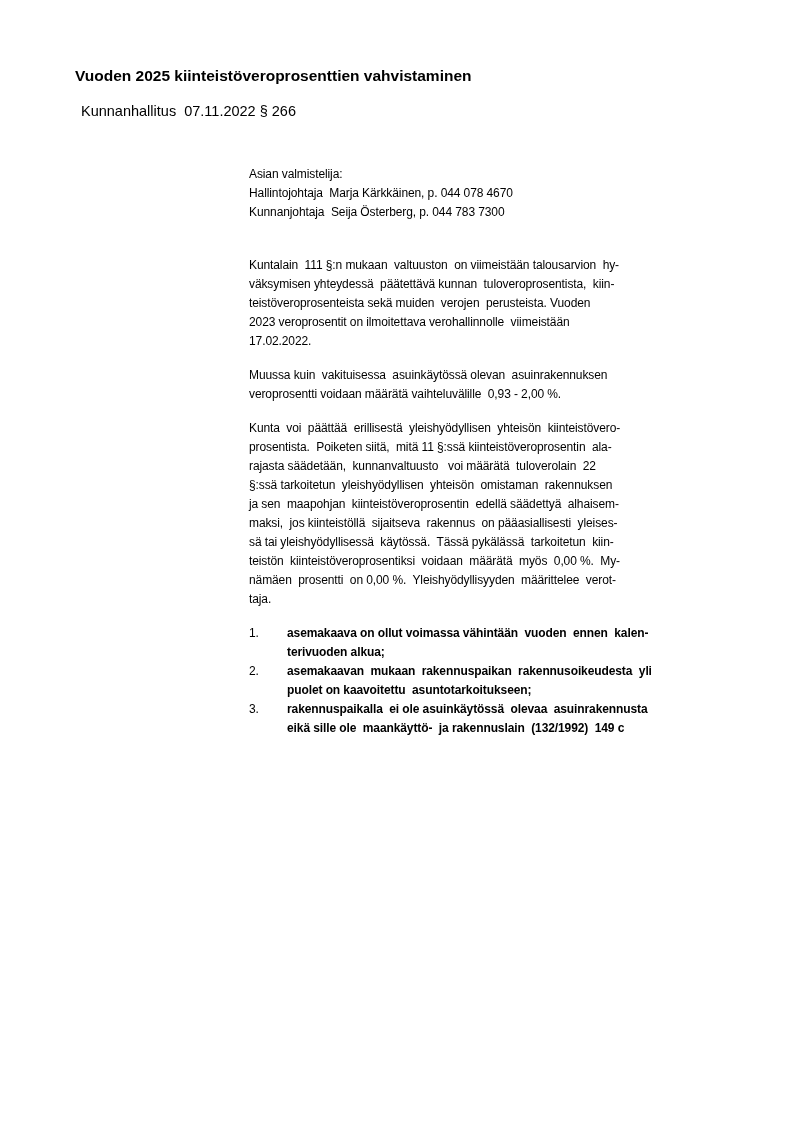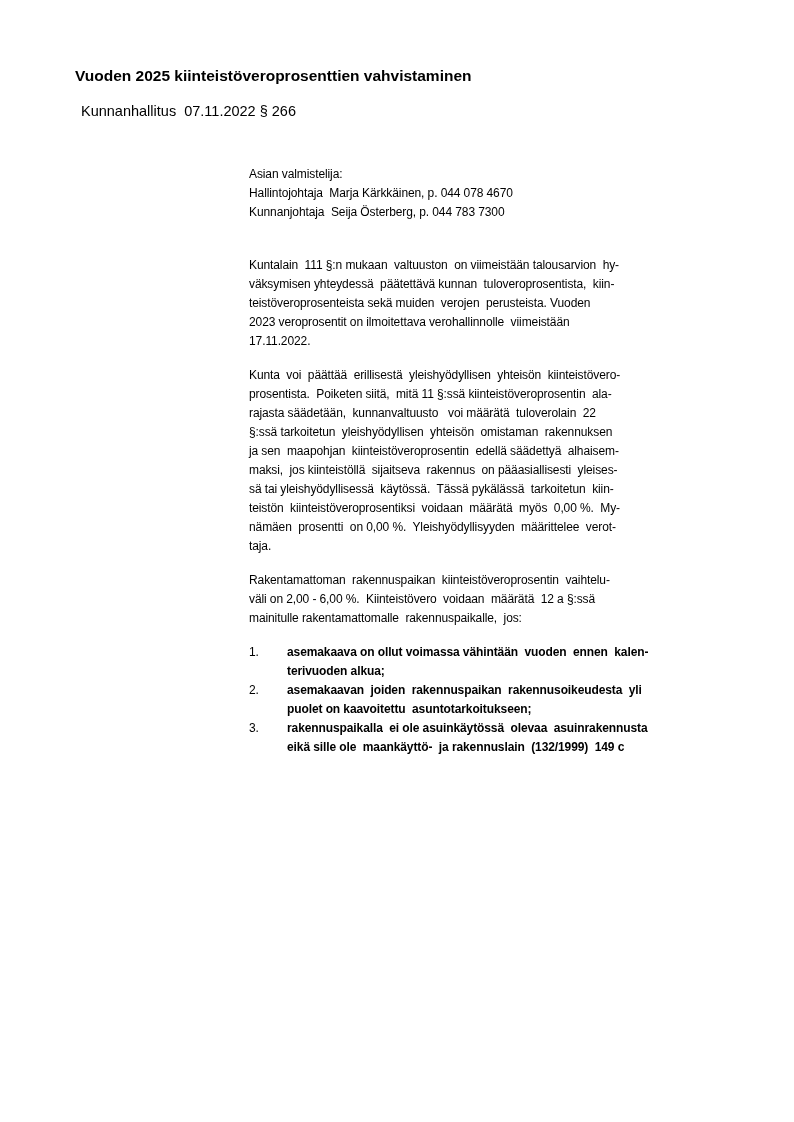--- a/index.html
+++ b/index.html
@@ -78,58 +78,57 @@
   <div class="content">
 
     <div class="block preparer">Asian valmistelija:
 Hallintojohtaja  Marja Kärkkäinen, p. 044 078 4670
 Kunnanjohtaja  Seija Österberg, p. 044 783 7300</div>
 
     <div class="block">Kuntalain  111 §:n mukaan  valtuuston  on viimeistään talousarvion  hy-
 väksymisen yhteydessä  päätettävä kunnan  tuloveroprosentista,  kiin-
 teistöveroprosenteista sekä muiden  verojen  perusteista. Vuoden
 2023 veroprosentit on ilmoitettava verohallinnolle  viimeistään
-17.11.2022.</div>
+17.02.2022.</div>
 
 
 
 
+    <div class="block">Muussa kuin  vakituisessa  asuinkäytössä olevan  asuinrakennuksen
+veroprosentti voidaan määrätä vaihteluvälille  0,93 - 2,00 %.</div>
 
     <div class="block">Kunta  voi  päättää  erillisestä  yleishyödyllisen  yhteisön  kiinteistövero-
 prosentista.  Poiketen siitä,  mitä 11 §:ssä kiinteistöveroprosentin  ala-
 rajasta säädetään,  kunnanvaltuusto   voi määrätä  tuloverolain  22
 §:ssä tarkoitetun  yleishyödyllisen  yhteisön  omistaman  rakennuksen
 ja sen  maapohjan  kiinteistöveroprosentin  edellä säädettyä  alhaisem-
 maksi,  jos kiinteistöllä  sijaitseva  rakennus  on pääasiallisesti  yleises-
 sä tai yleishyödyllisessä  käytössä.  Tässä pykälässä  tarkoitetun  kiin-
 teistön  kiinteistöveroprosentiksi  voidaan  määrätä  myös  0,00 %.  My-
 nämäen  prosentti  on 0,00 %.  Yleishyödyllisyyden  määrittelee  verot-
 taja.</div>
 
-    <div class="block">Rakentamattoman  rakennuspaikan  kiinteistöveroprosentin  vaihtelu-
-väli on 2,00 - 6,00 %.  Kiinteistövero  voidaan  määrätä  12 a §:ssä
-mainitulle rakentamattomalle  rakennuspaikalle,  jos:</div>
 
     <div class="numbered-list">
 
       <div class="list-row">
         <div class="list-num">1.</div>
         <div class="list-text">asemakaava on ollut voimassa vähintään  vuoden  ennen  kalen-
 terivuoden alkua;</div>
       </div>
 
       <div class="list-row">
         <div class="list-num">2.</div>
-        <div class="list-text">asemakaavan  joiden  rakennuspaikan  rakennusoikeudesta  yli
+        <div class="list-text">asemakaavan  mukaan  rakennuspaikan  rakennusoikeudesta  yli
 puolet on kaavoitettu  asuntotarkoitukseen;</div>
       </div>
 
       <div class="list-row">
         <div class="list-num">3.</div>
         <div class="list-text">rakennuspaikalla  ei ole asuinkäytössä  olevaa  asuinrakennusta
-eikä sille ole  maankäyttö-  ja rakennuslain  (132/1999)  149 c</div>
+eikä sille ole  maankäyttö-  ja rakennuslain  (132/1992)  149 c</div>
       </div>
 
     </div>
 
   </div>
 
 </div>
 
 </body></html>

